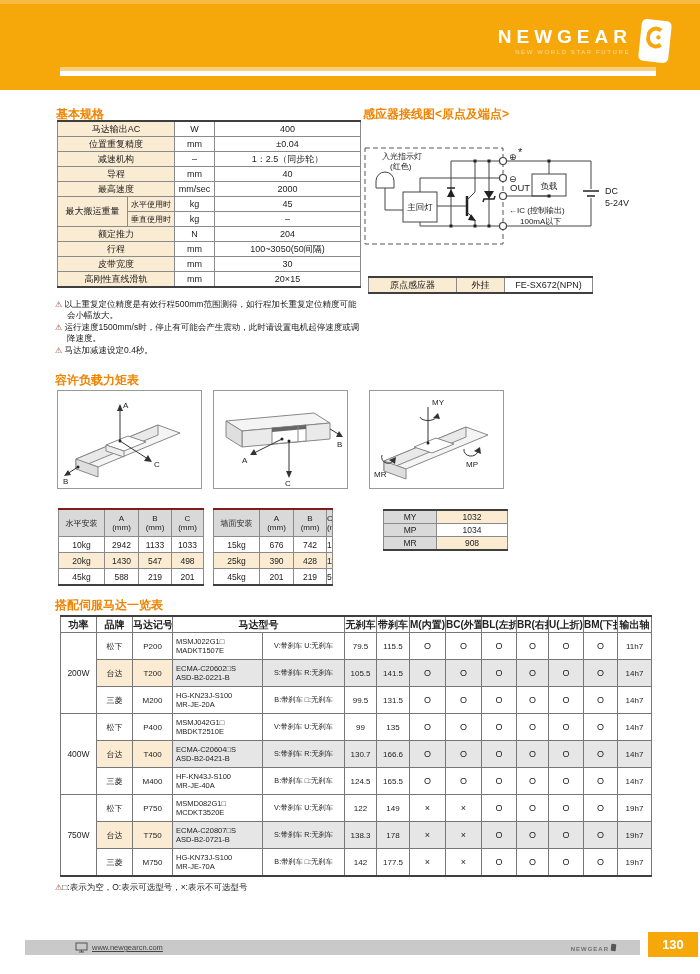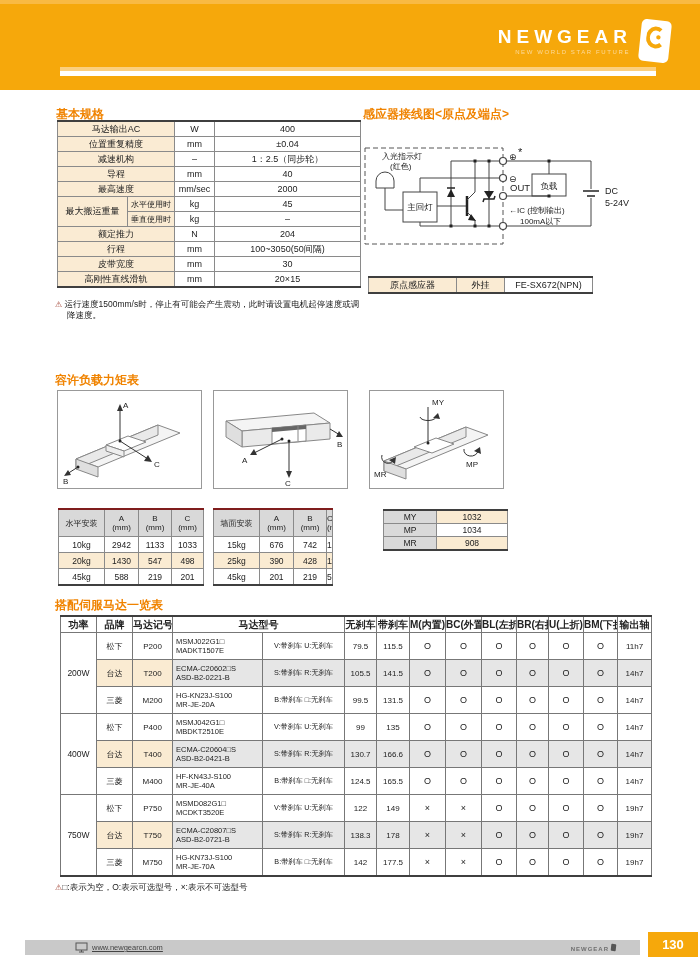--- a/index.html
+++ b/index.html
@@ -163,21 +163,23 @@
       </tr>
   <tr>
         <td class="lab" colspan="2">高刚性直线滑轨</td>
         <td>mm</td>
         <td>20×15</td>
       </tr>
 </tbody>
   </table>
 
 <div class="abs notes">
+  <div class="note"><span class="warn">⚠</span> <span>以上重复定位精度是有效行程500mm范围测得，如行程加长重复定位精度可能会小幅放大。</span></div>
   <div class="note"><span class="warn">⚠</span> <span>运行速度1500mm/s时，停止有可能会产生震动，此时请设置电机起停速度或调降速度。</span></div>
+  <div class="note"><span class="warn">⚠</span> <span>马达加减速设定0.4秒。</span></div>
 </div>
 
 <div class="abs sec-title" style="left:363px;top:106px">感应器接线图&lt;原点及端点&gt;</div>
 <svg class="abs" style="left:363px;top:136px" width="337" height="126" viewBox="0 0 337 126">
   <rect x="2" y="12" width="138" height="96" fill="none" stroke="#555" stroke-width="1" stroke-dasharray="5,3"></rect>
   <text x="19" y="23" font-size="8">入光指示灯</text>
   <text x="27" y="33" font-size="8">(红色)</text>
   <path d="M13,52 v-7 a9,9 0 0 1 18,0 v7 z" fill="#fff" stroke="#444"></path>
   <polyline points="22,52 22,74 40,74" fill="none" stroke="#444"></polyline>
   <rect x="40" y="56" width="34" height="30" fill="#fff" stroke="#444"></rect>

